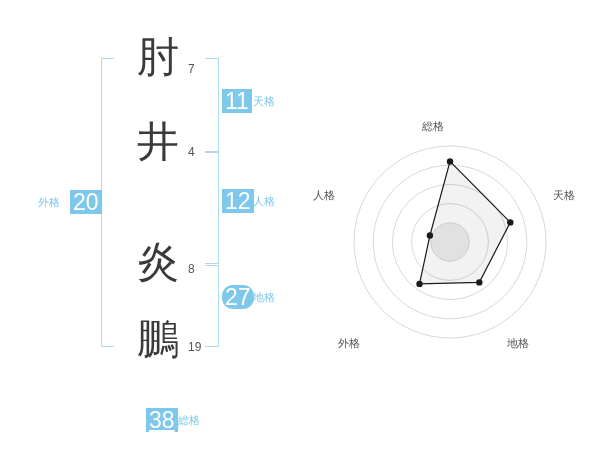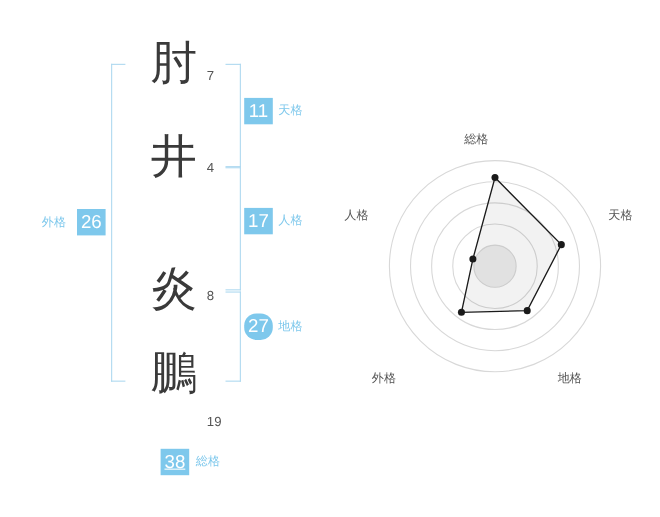--- a/index.html
+++ b/index.html
@@ -38,21 +38,21 @@
   .stroke-num {
     position: absolute;
     font-size: 12px;
     color: #555555;
     font-family: "Liberation Sans", sans-serif;
   }
   .score-box {
     position: absolute;
     background: #7ec8ec;
     color: #ffffff;
-    font-size: 17px;
+    font-size: 23px;
     font-family: "Liberation Sans", sans-serif;
     text-align: center;
     line-height: 24px;
     height: 24px;
     min-width: 26px;
     padding: 0 3px;
     box-sizing: border-box;
   }
   .score-label {
     position: absolute;
@@ -99,41 +99,41 @@
     <div class="kanji" style="left:128px; top:36px;">肘</div>
     <div class="stroke-num" style="left:188px; top:62px;">7</div>
 
     <div class="kanji" style="left:128px; top:121px;">井</div>
     <div class="stroke-num" style="left:188px; top:145px;">4</div>
 
     <div class="kanji" style="left:128px; top:241px;">炎</div>
     <div class="stroke-num" style="left:188px; top:262px;">8</div>
 
     <div class="kanji" style="left:128px; top:318px;">鵬</div>
-    <div class="stroke-num" style="left:188px; top:340px;margin-top:36px;">19</div>
+    <div class="stroke-num" style="left:188px; top:340px;">19</div>
 
     <div class="bracket br-right" style="left:205px; top:58px; width:13px; height:92px;"></div>
 
     <div class="bracket br-right" style="left:205px; top:152px; width:13px; height:110px;"></div>
 
     <div class="bracket br-right" style="left:205px; top:265px; width:13px; height:80px;"></div>
 
     <div class="bracket br-left" style="left:101px; top:58px; width:12px; height:287px;"></div>
 
     <div class="score-box" style="left:222px; top:89px;">11</div>
     <div class="score-label" style="left:253px; top:89px;">天格</div>
 
-    <div class="score-box" style="left:222px; top:189px;">17</div>
+    <div class="score-box" style="left:222px; top:189px;">12</div>
     <div class="score-label" style="left:253px; top:189px;">人格</div>
 
     <div class="score-box" style="left:222px; top:285px;border-radius:11px;">27</div>
     <div class="score-label" style="left:253px; top:285px;">地格</div>
 
     <div class="score-label" style="left:38px; top:190px;">外格</div>
-    <div class="score-box" style="left:70px; top:190px;">26</div>
+    <div class="score-box" style="left:70px; top:190px;">20</div>
 
     <div class="score-box" style="left:146px; top:408px;text-decoration:underline;">38</div>
     <div class="score-label" style="left:178px; top:408px;">総格</div>
   </div>
 
   <div class="radar-panel">
     <svg id="radar-svg" width="300" height="470" viewBox="0 0 300 470">
         <circle cx="150" cy="242" r="96" fill="none" stroke="#d8d8d8" stroke-width="1"></circle>
         <circle cx="150" cy="242" r="76.80000000000001" fill="none" stroke="#d8d8d8" stroke-width="1"></circle>
         <circle cx="150" cy="242" r="57.599999999999994" fill="none" stroke="#d8d8d8" stroke-width="1"></circle>

